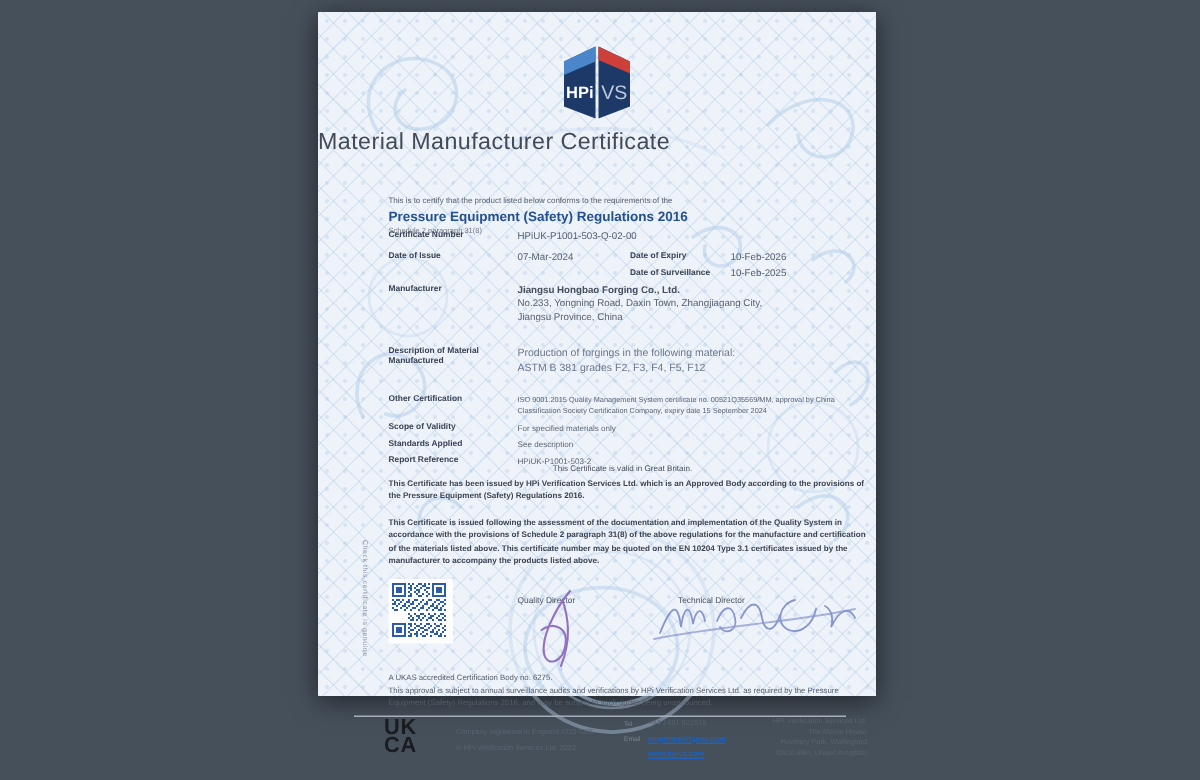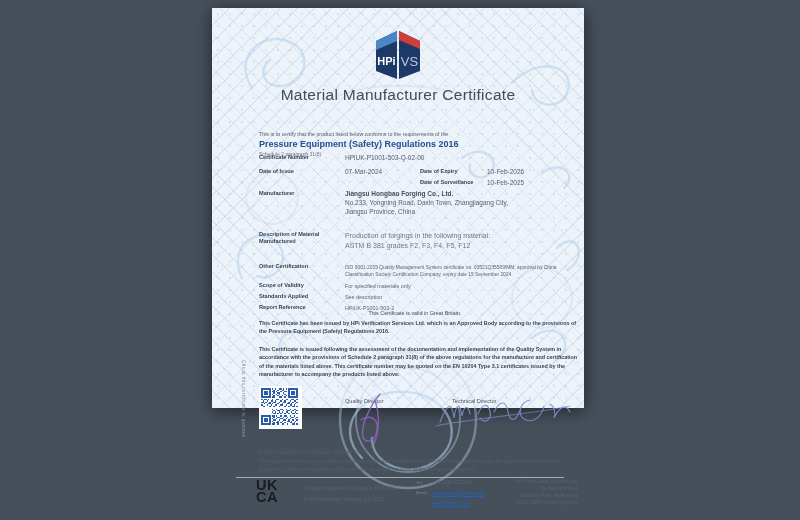--- a/index.html
+++ b/index.html
@@ -3,34 +3,34 @@
 <meta charset="utf-8">
 <style>
   html,body{margin:0;padding:0;}
   body{
     width:800px;height:520px;position:relative;overflow:hidden;
     background:#46505b;
     font-family:"Liberation Sans", sans-serif;
     -webkit-font-smoothing:antialiased;
   }
   .page{
-    position:absolute;left:212px;top:8px;width:372px;height:400px;
+    position:absolute;left:212px;top:8px;width:372px;height:456px;
     background-color:#eef3fa;
     background-image:
       repeating-linear-gradient(45deg, rgba(168,197,229,0.30) 0px, rgba(168,197,229,0.30) 1px, transparent 1px, transparent 12px),
       repeating-linear-gradient(135deg, rgba(168,197,229,0.30) 0px, rgba(168,197,229,0.30) 1px, transparent 1px, transparent 12px),
       radial-gradient(circle at 6px 6px, rgba(168,197,229,0.35) 1px, transparent 1.6px);
     background-size:auto,auto,12px 12px;
     box-shadow:0 3px 16px rgba(0,0,0,0.55);
   }
   .orn{position:absolute;left:0;top:0;pointer-events:none;}
   .abs{position:absolute;}
   
   .logo{left:163px;top:20px;width:46px;height:54px;}
-  .title{left:0;top:78px;width:372px;text-align:center;font-size:15.5px;color:#434b57;letter-spacing:.3px;}
+  .title{left:0;top:78px;width:372px;font-size:15.5px;color:#434b57;letter-spacing:.3px;}
   .certify{left:47px;top:103px;width:310px;margin-top:20px;}
   .certify .intro{font-size:5.3px;color:#59616d;}
   .certify .reg{font-size:9px;font-weight:bold;color:#24508f;margin-top:2px;}
   .certify .sched{font-size:5px;color:#6d7683;margin-top:2px;}
   
   .details{left:47px;top:146px;width:312px;}
   .drow{display:flex;align-items:flex-start;}
   .dlbl{width:86px;flex:none;font-size:5.6px;font-weight:bold;color:#3a4353;line-height:1.35;}
   .dval{flex:1;font-size:6.5px;color:#565f6c;line-height:1.35;}
   .r1{margin-bottom:5px;}

